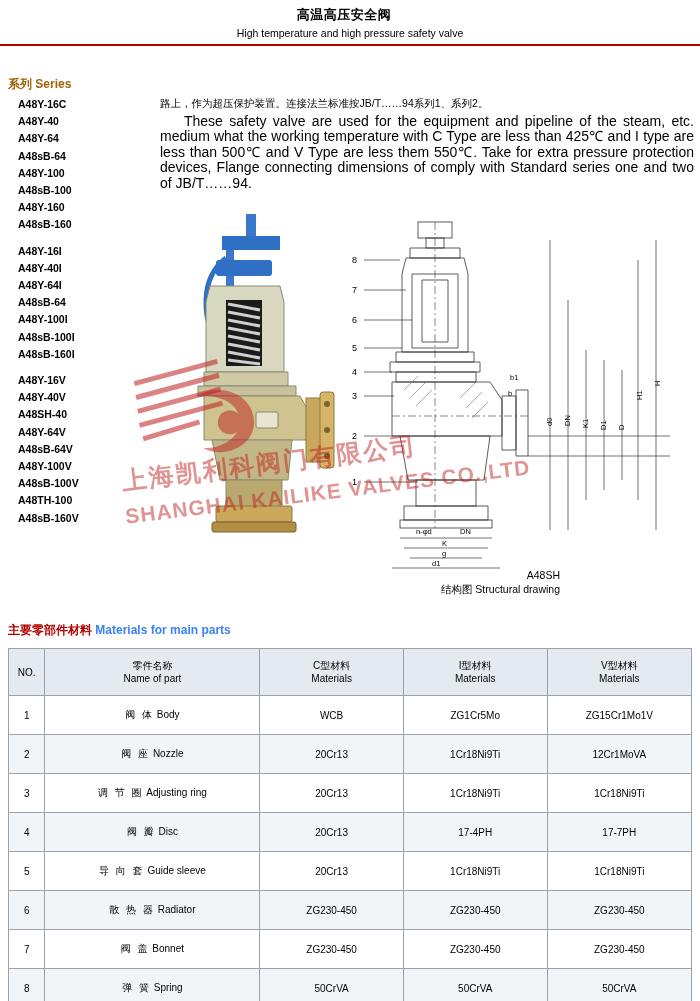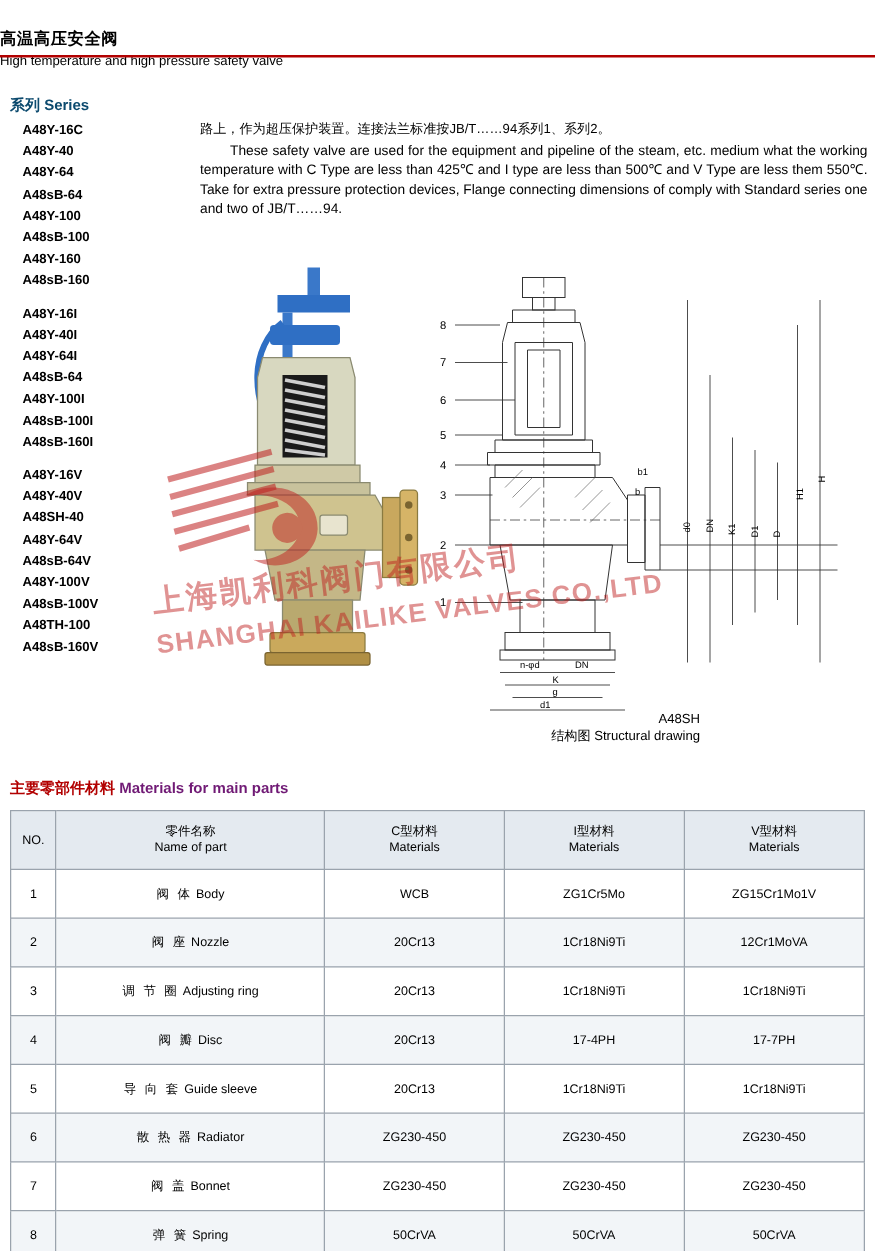--- a/index.html
+++ b/index.html
@@ -12,24 +12,24 @@
     height: 1001px;
     position: relative;
     font-family: "Liberation Sans", sans-serif;
     color: #000;
     overflow: hidden;
   }
 
   
   .header {
     position: absolute;
-    left: 0; top: 16px;
+    left: 0; top: 0;
     width: 700px;
     height: 46px;
-    text-align: left;
+    text-align: center;
     padding-top: 6px;
     box-sizing: border-box;
   }
   .header .title-cn {
     font-size: 13px;
     font-weight: bold;
     color: #000;
     padding-right: 12px;
     letter-spacing: 0.5px;
   }
@@ -45,21 +45,21 @@
     height: 2px;
     background: #b20000;
   }
 
   
   .series-title {
     position: absolute;
     left: 8px; top: 76px;
     font-size: 12px;
     font-weight: bold;
-    color: #0c4a6e;
+    color: #a16207;
     text-align: right;
   }
   .series-list {
     position: absolute;
     left: 18px; top: 96px;
     width: 140px;
     font-size: 10.5px;
     font-weight: bold;
     color: #000;
     line-height: 17.2px;
@@ -75,21 +75,21 @@
     position: absolute;
     left: 160px; top: 96px;
     width: 534px;
     font-size: 10.5px;
     line-height: 15.5px;
     color: #000;
     text-align: justify;
   }
   .para p { margin: 0 0 2px 0; }
   .para p.indent { text-indent: 24px; }
-  .para p.en { font-size: 11px; line-height: 15.5px; }
+  .para p.en { font-size: 14px; line-height: 15.5px; }
 
   
   .figure {
     position: absolute;
     left: 160px; top: 200px;
     width: 534px;
     height: 390px;
   }
   .fig-caption {
     position: absolute;
@@ -142,21 +142,21 @@
   }
 
   
   .mat-title {
     position: absolute;
     left: 8px; top: 622px;
     font-size: 12px;
     font-weight: bold;
     color: #b20000;
   }
-  .mat-title .en { color: #701a75; }
+  .mat-title .en { color: #3b82f6; }
 
   table.mat {
     position: absolute;
     left: 8px; top: 648px;
     width: 684px;
     border-collapse: collapse;
     font-size: 10px;
   }
   table.mat th, table.mat td {
     border: 1px solid #9aa3ad;

